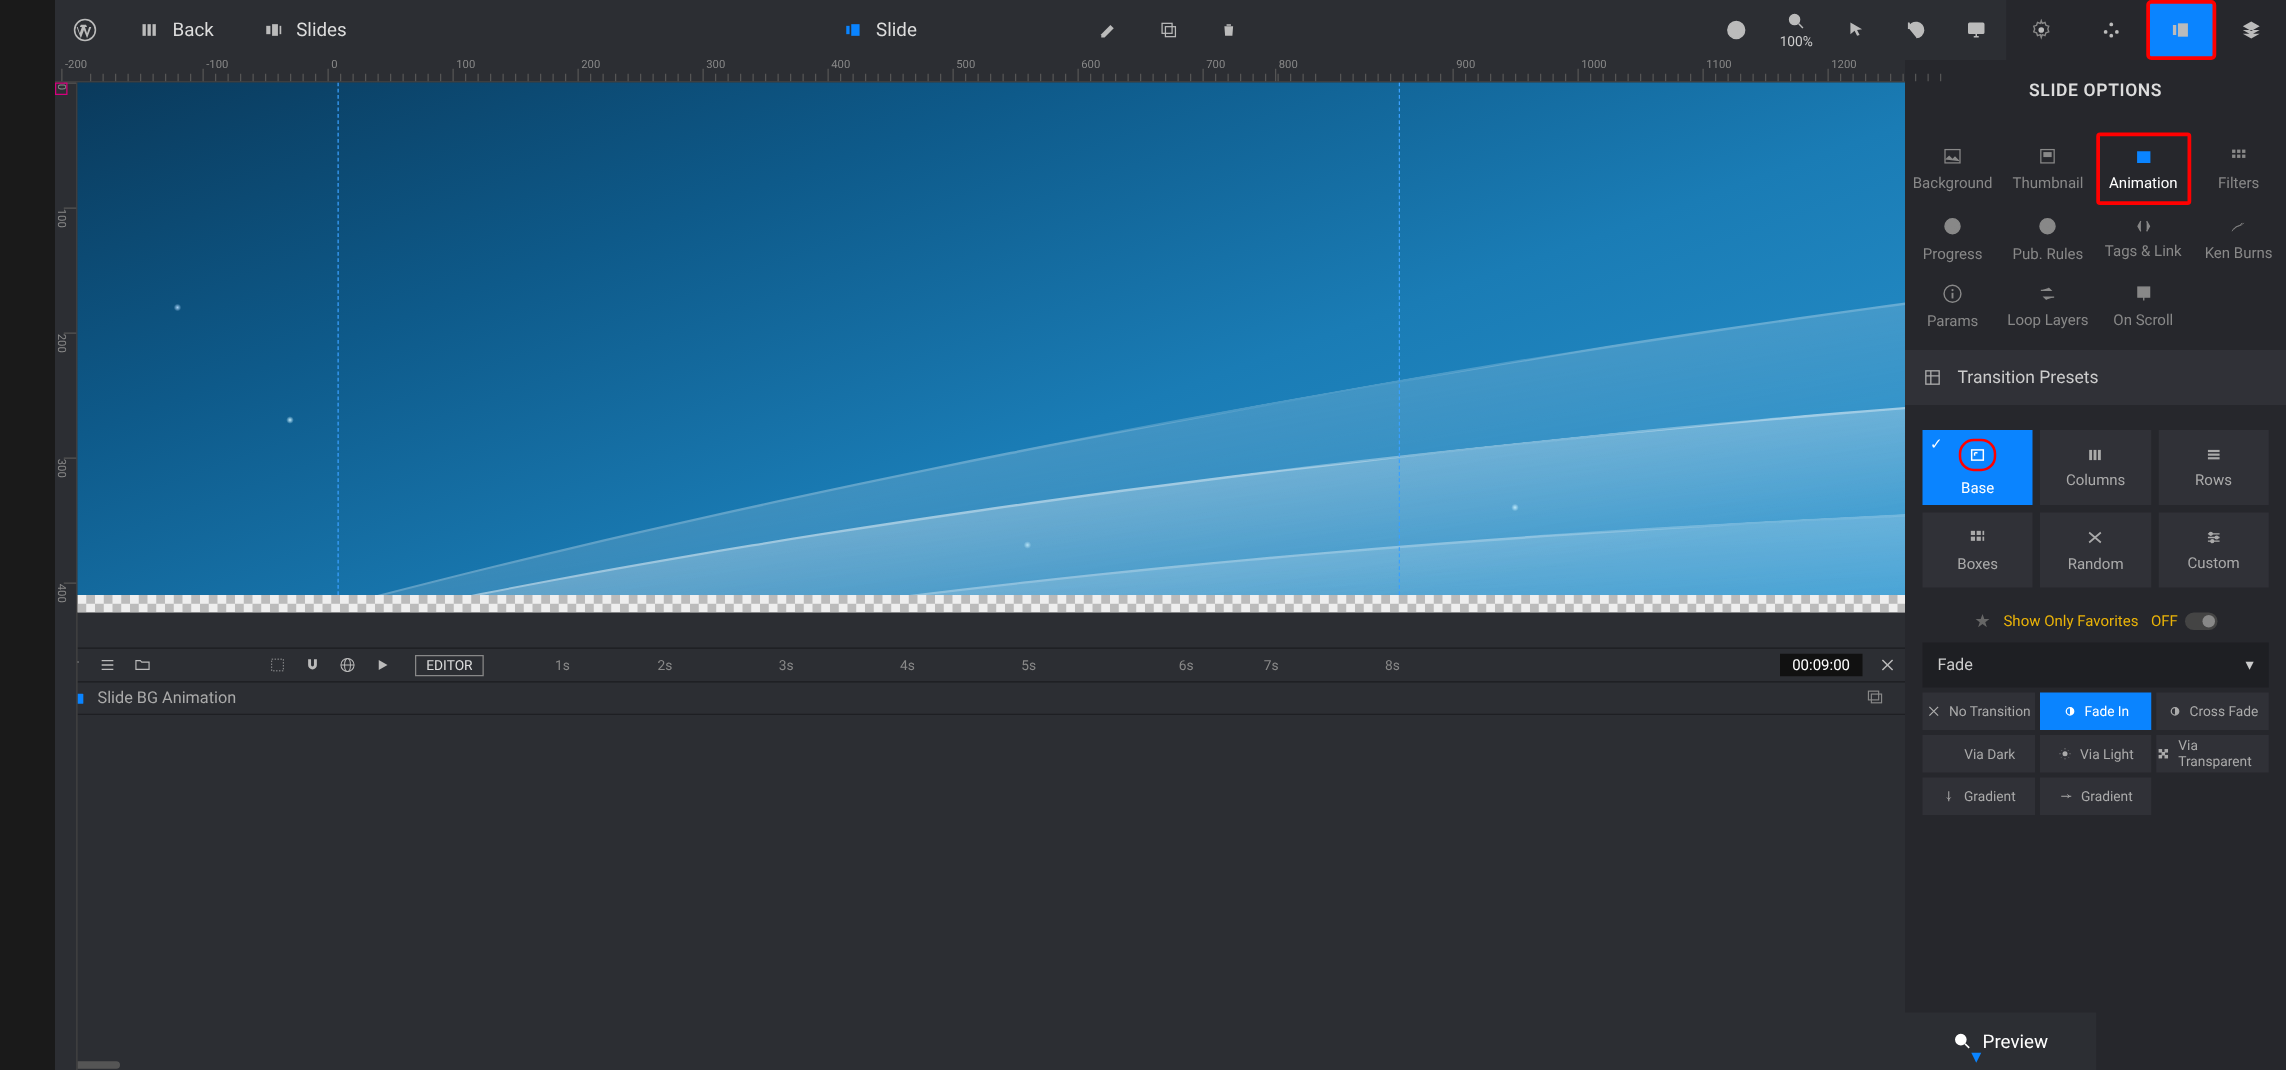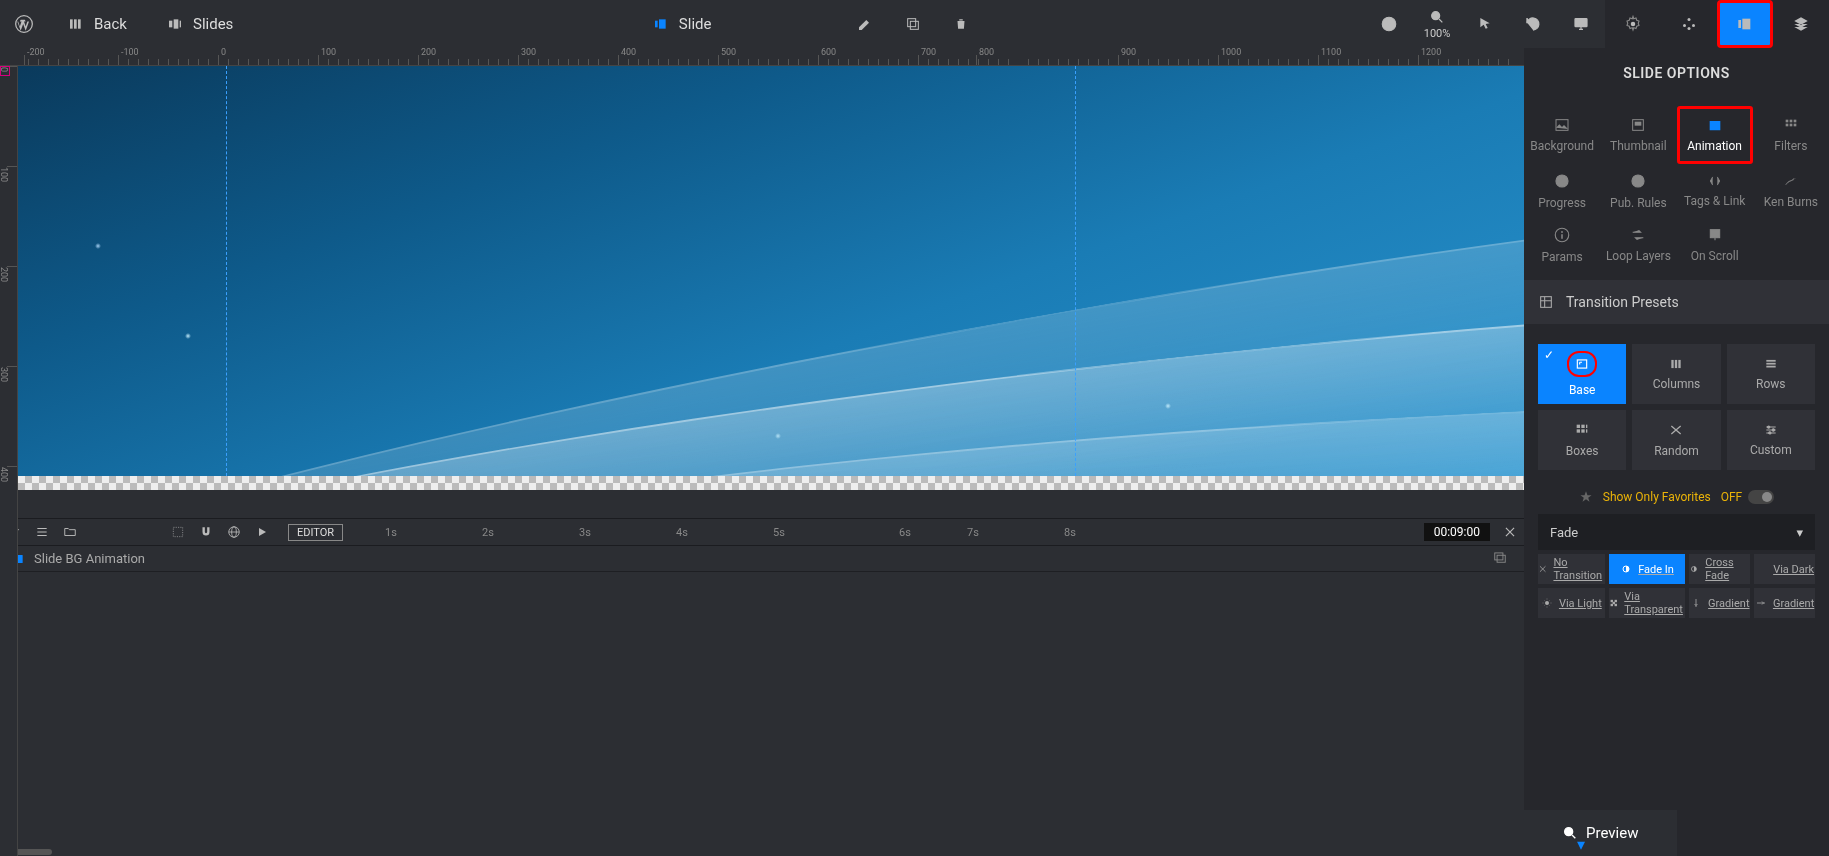--- a/index.html
+++ b/index.html
@@ -5,21 +5,21 @@
 * { box-sizing: border-box; margin: 0; padding: 0; }
 body {
   font-family: -apple-system, BlinkMacSystemFont, "Segoe UI", Roboto, Helvetica, Arial, sans-serif;
   background: #1a1a1a;
   color: #aaa;
   width: 1829px;
   height: 856px;
   overflow: hidden;
   font-size: 13px;
 }
-.app { display: flex; flex-direction: column; height: 100%; }
+.app { display: flex; flex-direction: column; height: 100%; padding-left: 44px; }
 
 
 .topbar { display: flex; align-items: center; height: 48px; background: #2c2e33; }
 .topbar .wp-logo { width: 48px; height: 48px; display: flex; align-items: center; justify-content: center; }
 .topbar svg { fill: #bbb; }
 .topbar .tb-btn { display: flex; align-items: center; height: 48px; padding: 0 20px; color: #ddd; font-size: 15px; cursor: pointer; gap: 10px; }
 .tb-blue svg { fill: #0a84ff; }
 .tb-blue { color: #0a84ff; }
 .topbar .flex-spacer { flex: 1; }
 .topbar .center-group { display: flex; align-items: center; }
@@ -92,21 +92,21 @@
 .preset-card .check { position: absolute; top: 4px; left: 6px; }
 .preset-card .inner-circle { width: 30px; height: 26px; border: 2px solid #ff0000; border-radius: 12px; display: flex; align-items: center; justify-content: center; }
 
 .fav-row { display: flex; align-items: center; justify-content: center; padding: 10px 14px; gap: 10px; font-size: 12px; color: #eab308; }
 .toggle { display: flex; align-items: center; gap: 6px; }
 .toggle-track { width: 26px; height: 14px; background: #444; border-radius: 8px; position: relative; }
 .toggle-thumb { width: 10px; height: 10px; background: #888; border-radius: 50%; position: absolute; top: 2px; right: 2px; }
 
 .fade-section { padding: 0 14px; }
 .fade-header { background: #1e1f23; height: 36px; display: flex; align-items: center; padding: 0 12px; color: #ccc; font-size: 13px; justify-content: space-between; }
-.fade-grid { display: grid; grid-template-columns: 1fr 1fr 1fr 1fr; gap: 4px; margin-top: 4px; text-decoration: underline; }
+.fade-grid { display: grid; grid-template-columns: 1fr 1fr 1fr; gap: 4px; margin-top: 4px; }
 .fade-btn { background: #303137; height: 30px; display: flex; align-items: center; justify-content: center; gap: 6px; font-size: 11px; color: #aaa; cursor: pointer; }
 .fade-btn.primary { background: #0a84ff; color: #fff; }
 .fade-btn.primary svg { fill: #fff; }
 .fade-btn svg { fill: #aaa; width: 12px; height: 12px; }
 
 .action-bar { margin-top: auto; display: grid; grid-template-columns: 1fr 1fr; height: 46px; }
 .action-btn { display: flex; align-items: center; justify-content: center; gap: 8px; font-size: 15px; color: #fff; cursor: pointer; }
 .action-btn.save { background: #0a84ff; }
 .action-btn.preview { background: #2c2e33; }
 .action-btn svg { fill: #fff; }
@@ -230,21 +230,21 @@
             </svg>
           </div>
       </div>
     </div>
   </div>
 
   <div class="main">
 
     <div class="canvas-area">
       <div class="ruler-h">
-          <div class="tick major" style="left: 24px;">
+          <div class="tick major" style="left: 5px;">
             <span>-200</span>
           </div>
           <div class="tick" style="left: 28px;"></div>
           <div class="tick" style="left: 38px;"></div>
           <div class="tick" style="left: 48px;"></div>
           <div class="tick" style="left: 58px;"></div>
           <div class="tick" style="left: 68px;"></div>
           <div class="tick" style="left: 78px;"></div>
           <div class="tick" style="left: 88px;"></div>
           <div class="tick" style="left: 98px;"></div>
@@ -482,21 +482,21 @@
                 <path d="M3 12h18"></path>
               </svg>
             </div>
           <div class="tl-icon">
               <svg width="12" height="14" viewBox="0 0 24 24" fill="#bbb">
                 <path d="M6 4l14 8-14 8z"></path>
               </svg>
             </div>
           <div class="editor-badge">EDITOR</div>
           <div class="tl-ruler">
-              <div class="sec" style="left: 30px;">1s</div>
+              <div class="sec" style="left: 45px;">1s</div>
               <div class="sec" style="left: 127px;">2s</div>
               <div class="sec" style="left: 224px;">3s</div>
               <div class="sec" style="left: 321px;">4s</div>
               <div class="sec" style="left: 418px;">5s</div>
               <div class="sec" style="left: 544px;">6s</div>
               <div class="sec" style="left: 612px;">7s</div>
               <div class="sec" style="left: 709px;">8s</div>
             </div>
           <div class="tl-time">00:09:00</div>
           <div class="tl-close">

